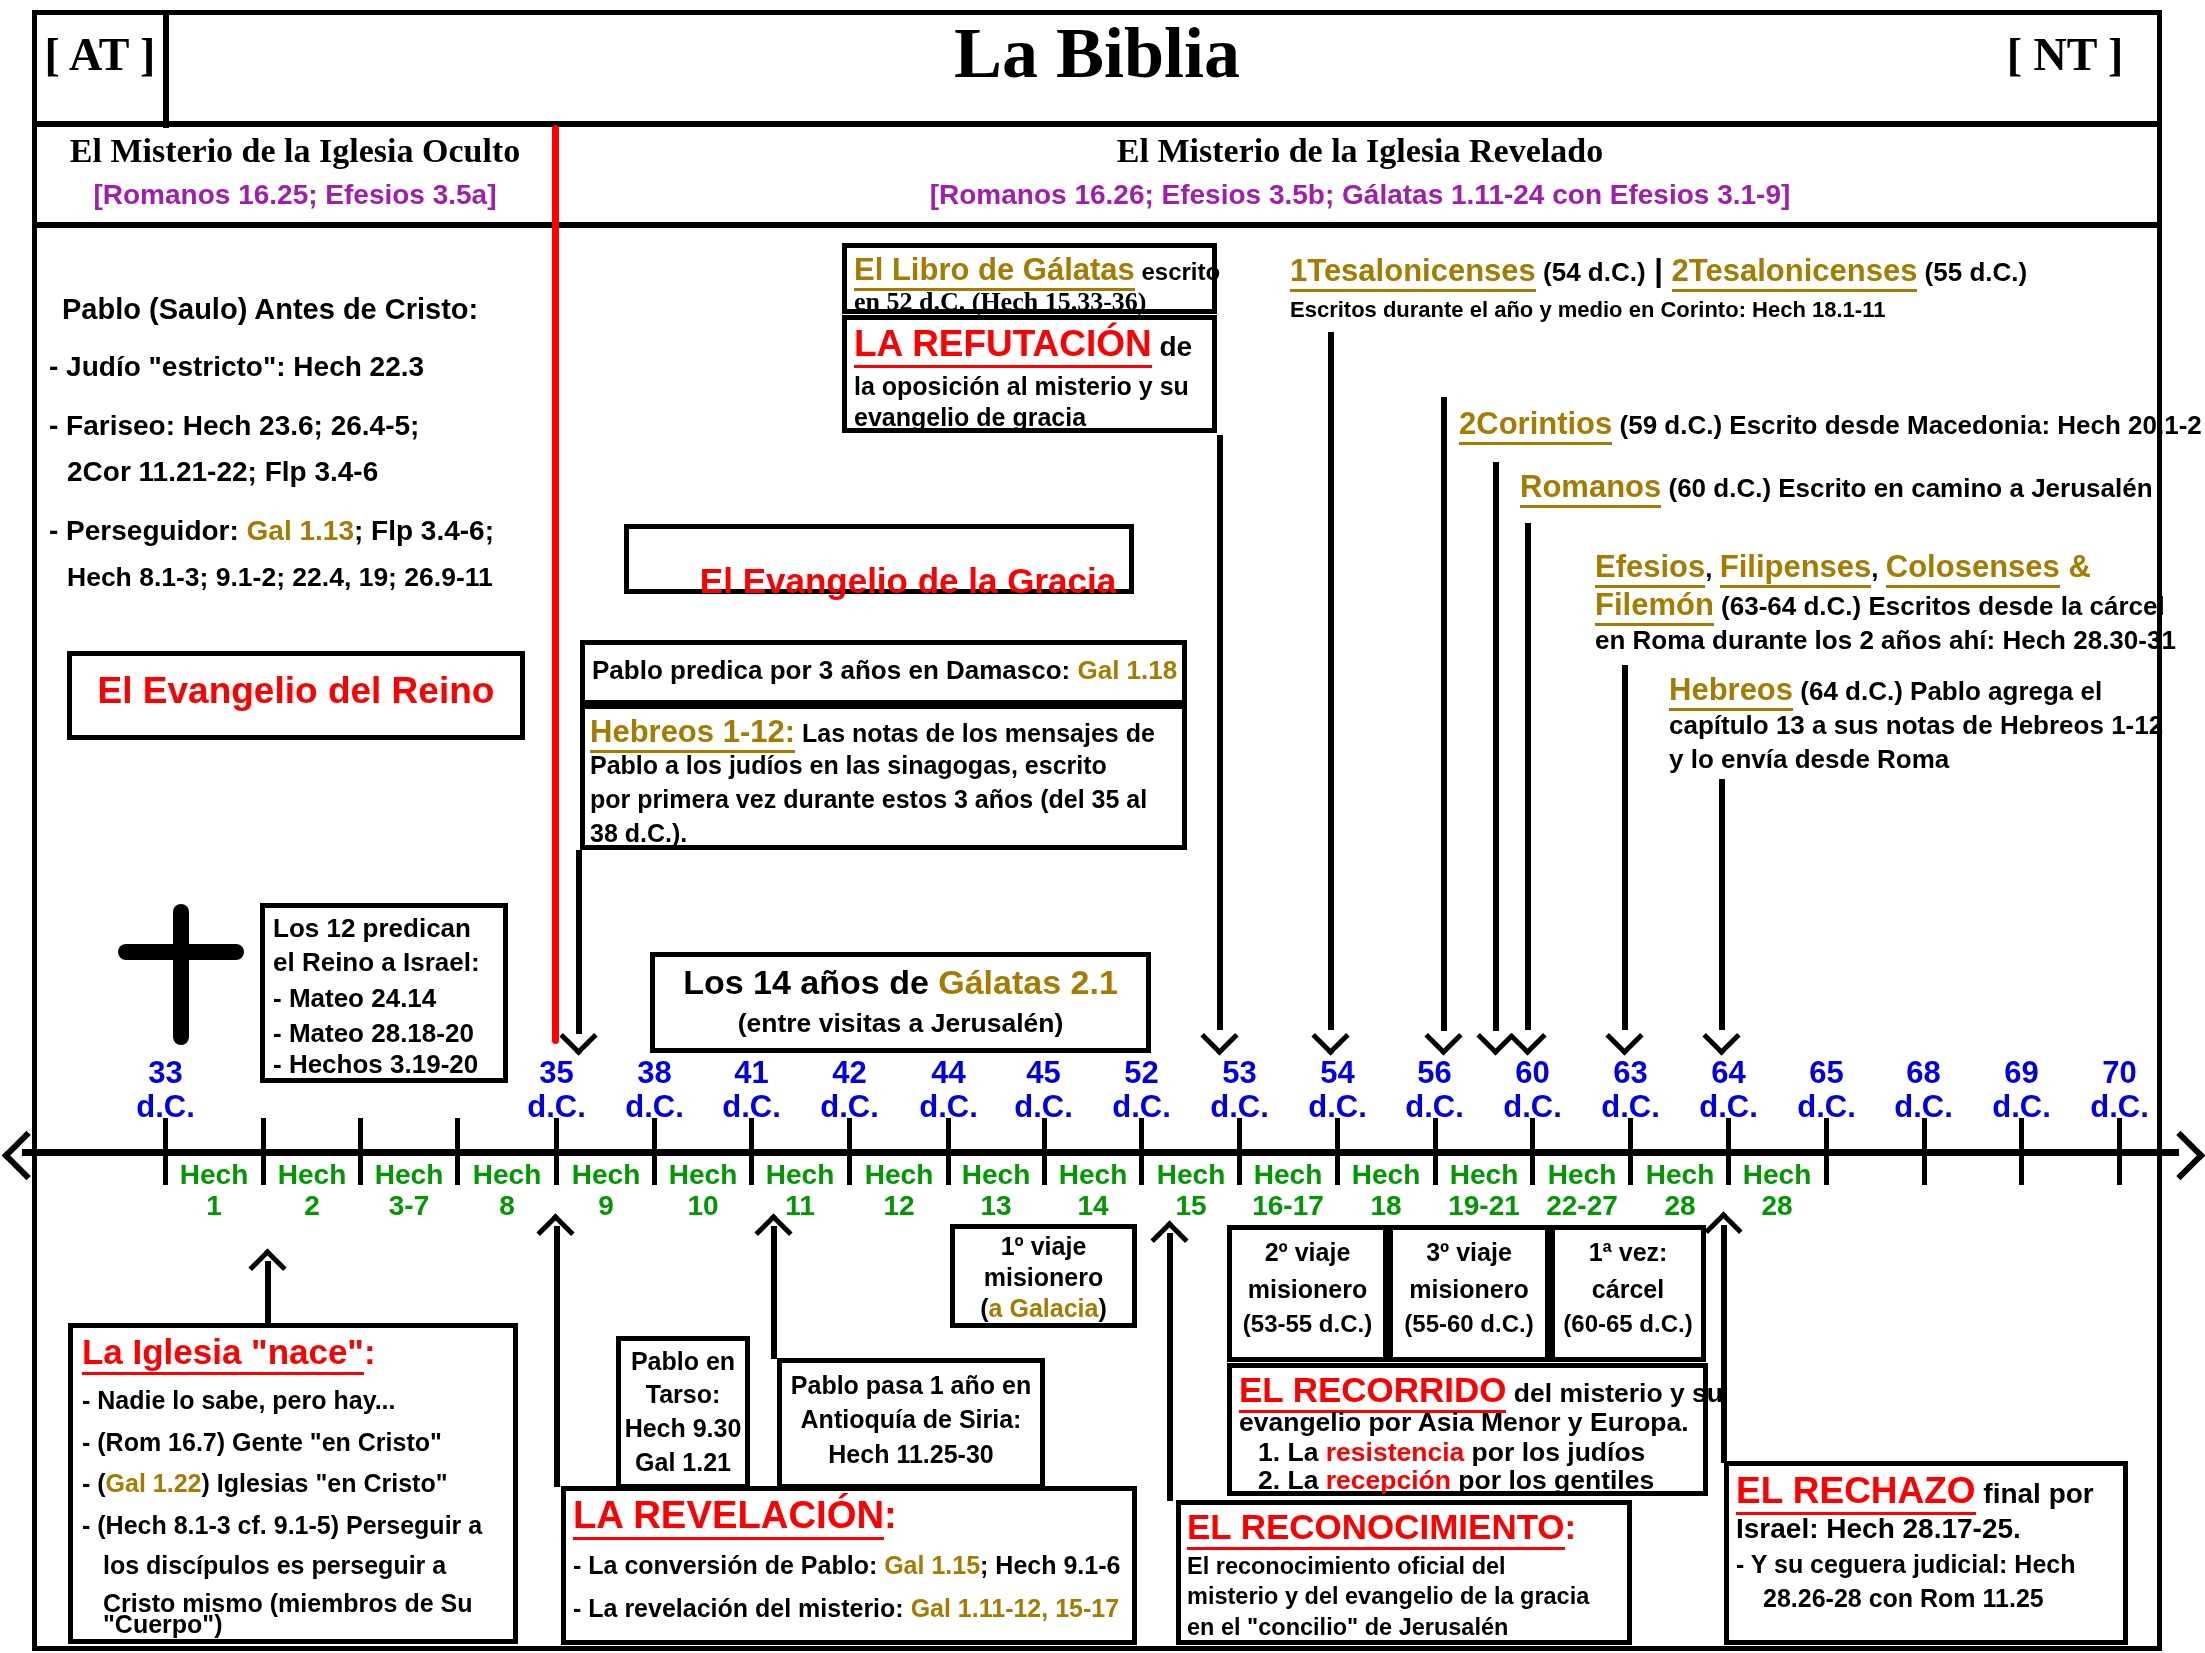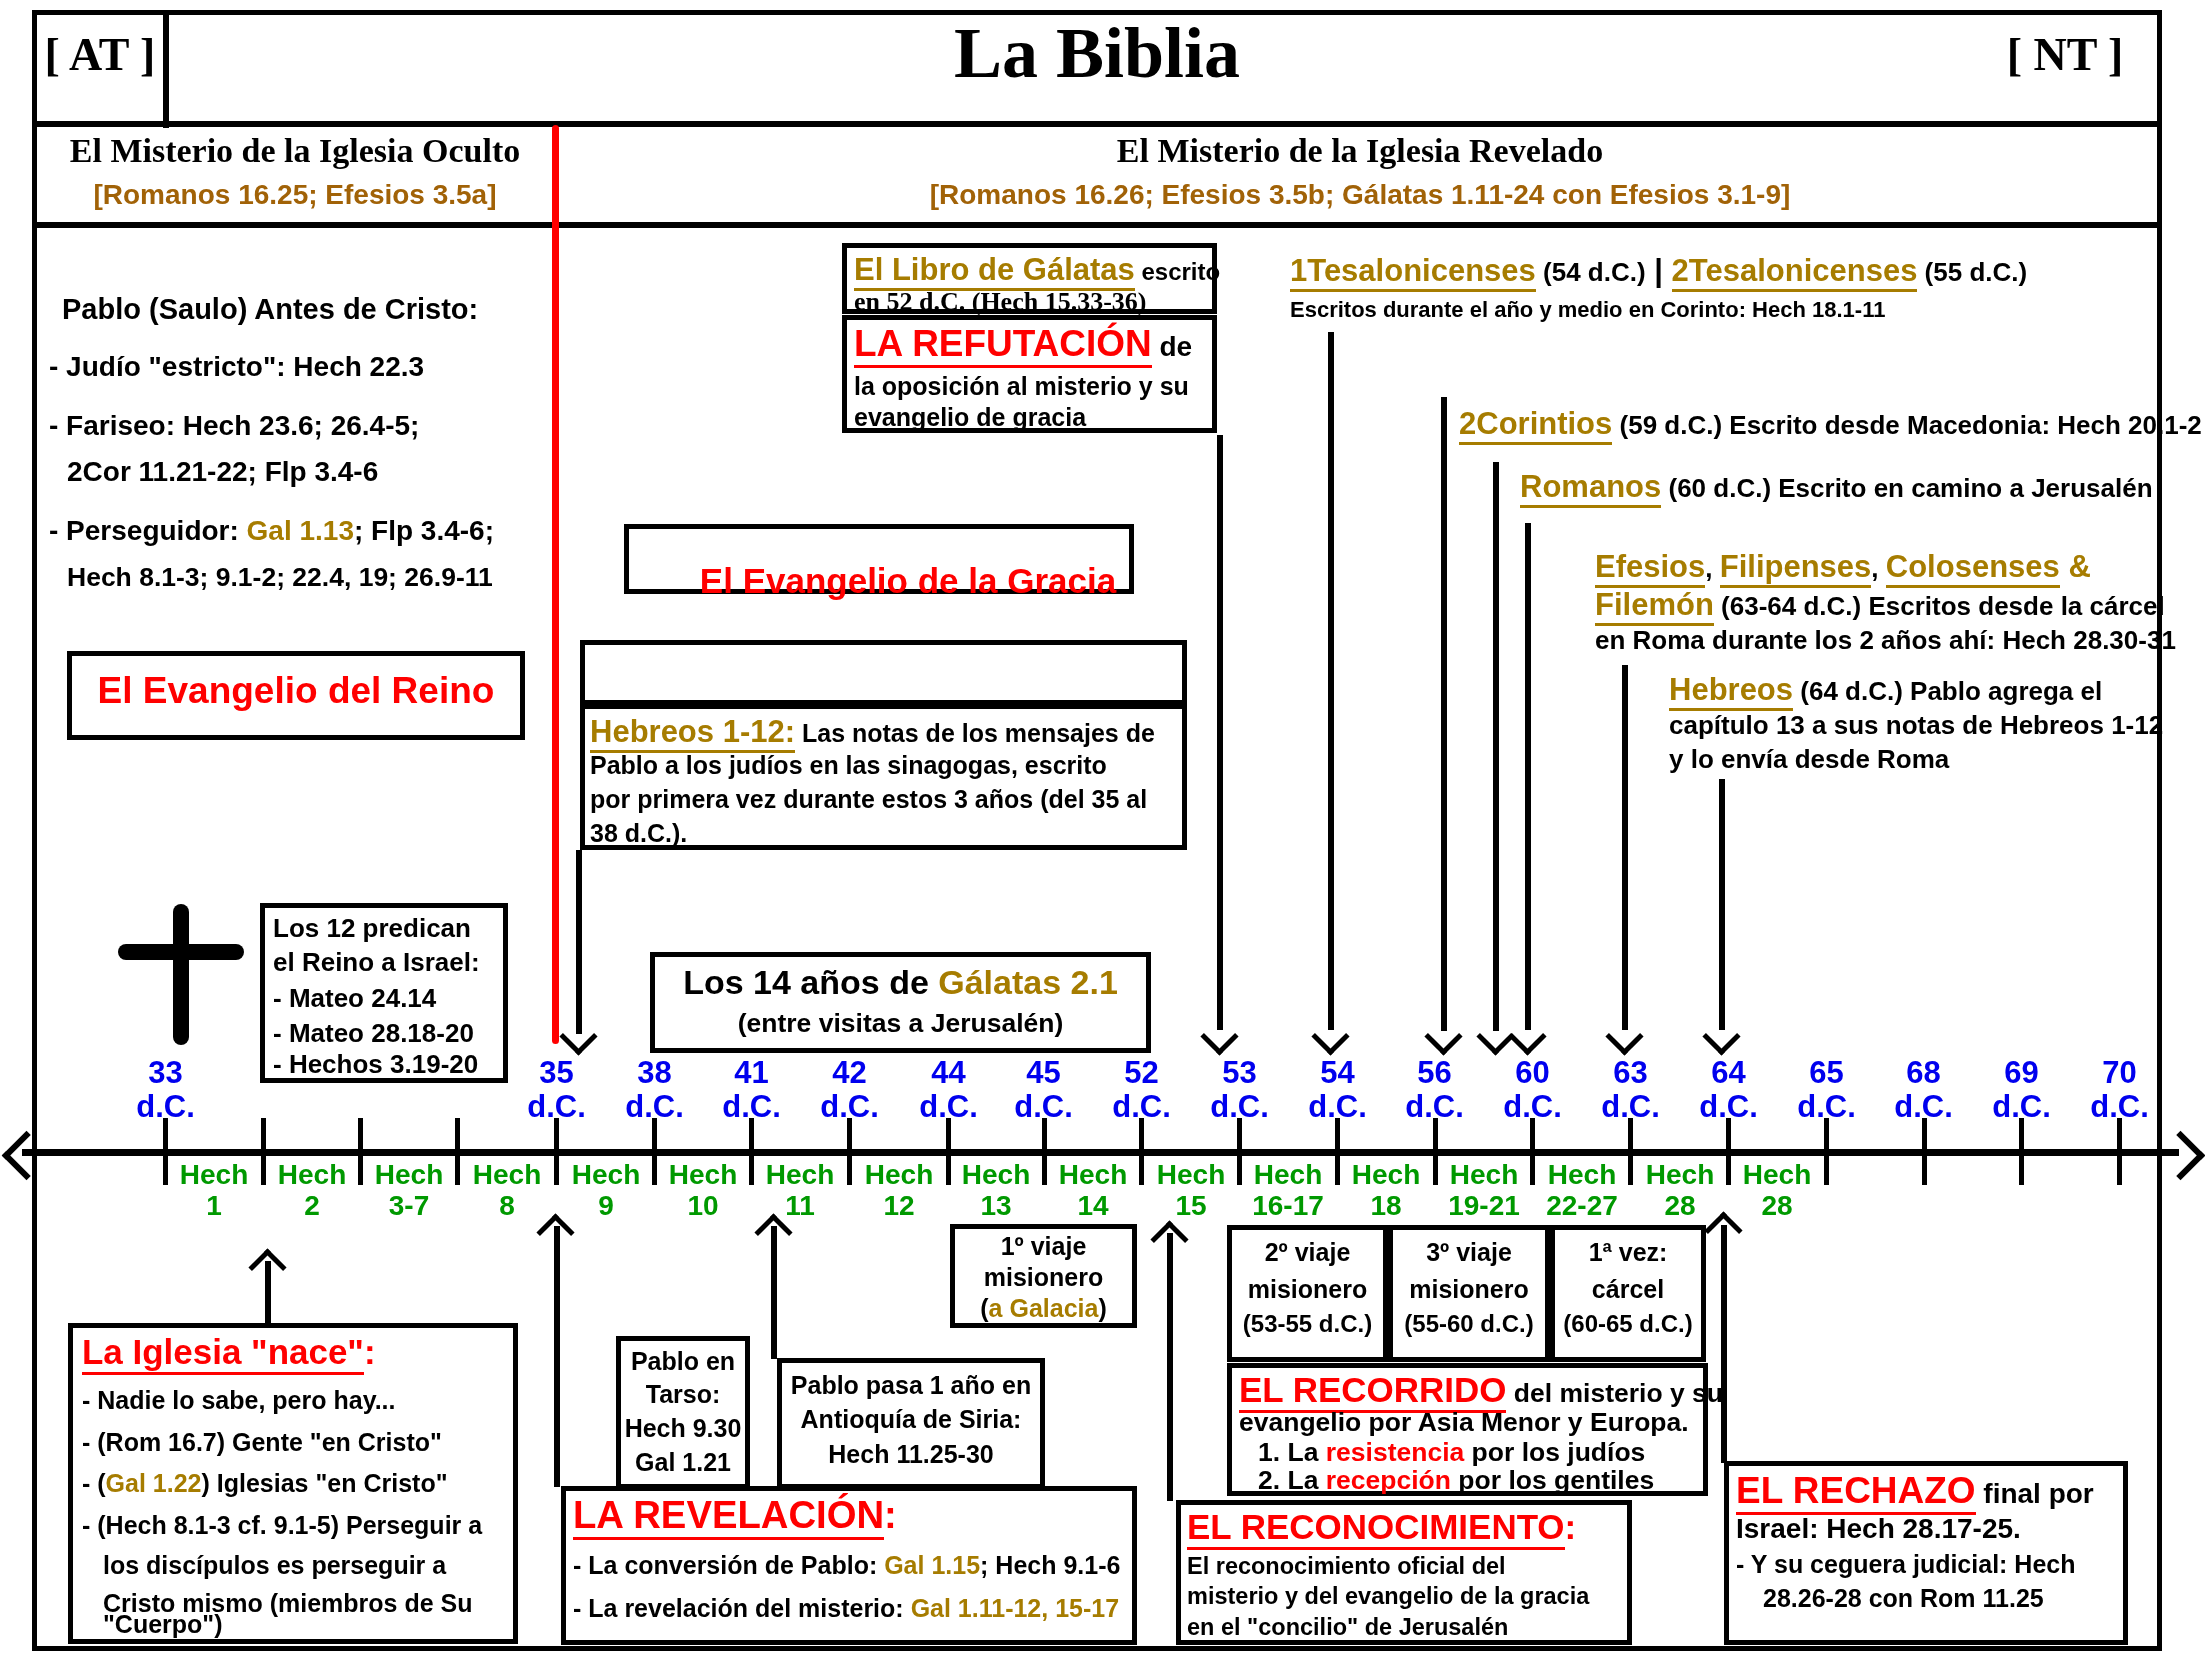--- a/index.html
+++ b/index.html
@@ -5,21 +5,21 @@
   html,body{margin:0;padding:0;background:#e8e8e8;}
   #canvas{position:relative;width:2205px;height:1654px;background:#ffffff;overflow:hidden;
           font-family:"Liberation Sans",sans-serif;font-weight:bold;color:#000;}
   .t{position:absolute;white-space:nowrap;line-height:1.12;}
   .c{text-align:center;}
   .serif{font-family:"Liberation Serif",serif;}
   .box{position:absolute;border:5.1px solid #000;background:#fff;box-sizing:border-box;}
   .line{position:absolute;background:#000;}
   .gold{color:#A67C00;}
   .red{color:#FF0000;}
-  .magenta{color:#a16207;}
+  .magenta{color:#a21caf;}
   .u{border-bottom:3.7px solid currentColor;padding-bottom:0.7px;}
   .nm{font-size:31px;}
   .det{font-size:26px;}
   .ttl{font-size:1.32em;}
   .shaft{position:absolute;width:5.9px;background:#000;}
   .hd{position:absolute;width:22px;height:22px;border-right:5.9px solid #000;border-bottom:5.9px solid #000;transform:rotate(45deg);}
   .hu{position:absolute;width:22px;height:22px;border-top:5.9px solid #000;border-left:5.9px solid #000;transform:rotate(45deg);}
   .hl{position:absolute;width:29px;height:29px;border-top:6.6px solid #000;border-left:6.6px solid #000;transform:rotate(-45deg);}
   .hr{position:absolute;width:29px;height:29px;border-top:6.6px solid #000;border-right:6.6px solid #000;transform:rotate(45deg);}
   .year{position:absolute;width:103px;text-align:center;color:#0000EE;font-size:31px;line-height:34px;}
@@ -60,20 +60,21 @@
   <div class="box" style="left:842px;top:243px;width:375px;height:71px;"></div>
   <div class="box" style="left:842px;top:315px;width:375px;height:118px;"></div>
   <div class="t" style="left:854px;top:253px;font-size:24px;"><span class="gold u nm">El Libro de Gálatas</span><span> escrito</span></div>
   <div class="t" style="left:854px;top:287px;font-size:26px;font-family:Liberation Serif, serif;">en 52 d.C. (Hech 15.33-36)</div>
   <div class="t" style="left:854px;top:323px;font-size:28px;"><span class="red u ttl">LA REFUTACIÓN</span><span> de</span></div>
   <div class="t" style="left:854px;top:372px;font-size:25px;">la oposición al misterio y su</div>
   <div class="t" style="left:854px;top:403px;font-size:25px;">evangelio de gracia</div>
 
   <div class="box" style="left:580px;top:640px;width:607px;height:65px;"></div>
   <div class="box" style="left:580px;top:704px;width:607px;height:146px;"></div>
+  <div class="t" style="left:592px;top:656px;font-size:26px;"><span>Pablo predica por 3 años en Damasco: </span><span class="gold">Gal 1.18</span></div>
   <div class="t" style="left:590px;top:715px;font-size:25px;"><span class="gold u nm">Hebreos 1-12:</span><span> Las notas de los mensajes de</span></div>
   <div class="t" style="left:590px;top:751px;font-size:25px;">Pablo a los judíos en las sinagogas, escrito</div>
   <div class="t" style="left:590px;top:785px;font-size:25px;">por primera vez durante estos 3 años (del 35 al</div>
   <div class="t" style="left:590px;top:819px;font-size:25px;">38 d.C.).</div>
 
   <div class="t" style="left:1290px;top:254px;font-size:26px;"><span class="gold u nm">1Tesalonicenses</span><span class="det"> (54 d.C.)</span><span class="nm">  |  </span><span class="gold u nm">2Tesalonicenses</span><span class="det"> (55 d.C.)</span></div>
   <div class="t" style="left:1290px;top:298px;font-size:22px;">Escritos durante el año y medio en Corinto: Hech 18.1-11</div>
   <div class="t" style="left:1459px;top:407px;font-size:26px;"><span class="gold u nm">2Corintios</span><span class="det"> (59 d.C.) Escrito desde Macedonia: Hech 20.1-2</span></div>
   <div class="t" style="left:1520px;top:470px;font-size:26px;"><span class="gold u nm">Romanos</span><span class="det"> (60 d.C.) Escrito en camino a Jerusalén</span></div>
   <div class="t" style="left:1595px;top:550px;font-size:26px;"><span class="gold u nm">Efesios</span><span class="det">, </span><span class="gold u nm">Filipenses</span><span class="det">, </span><span class="gold u nm">Colosenses</span><span class="gold nm"> &amp;</span></div>

